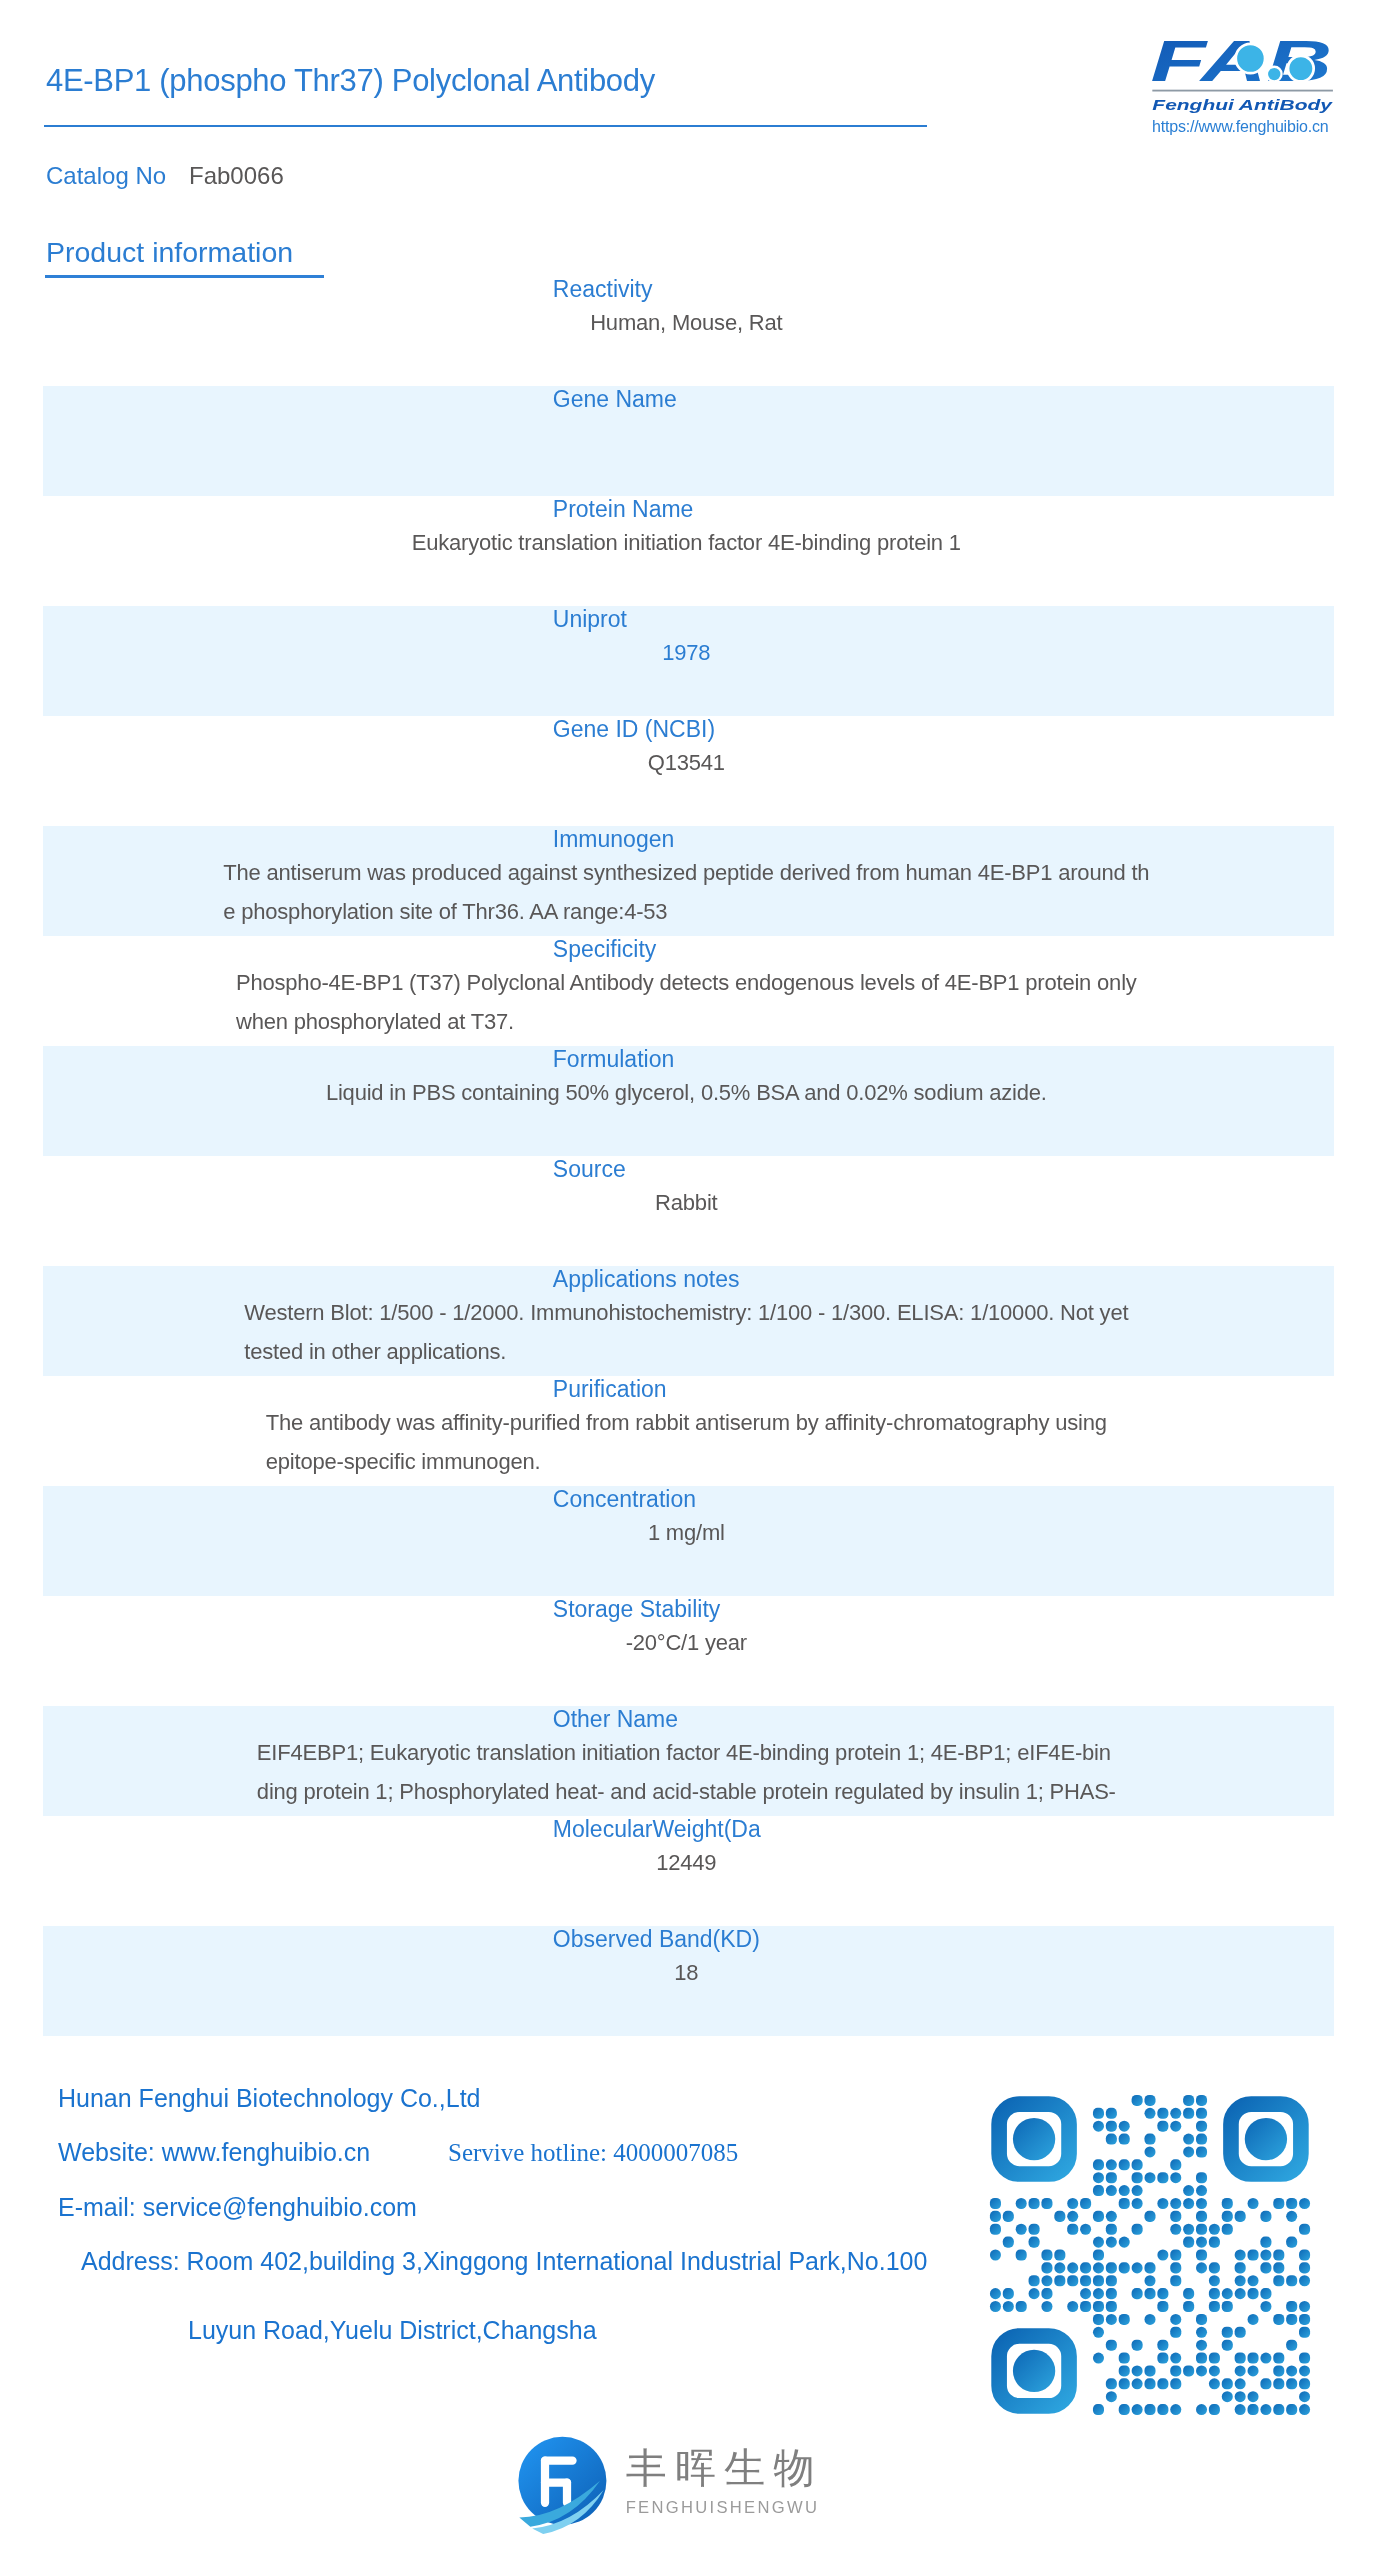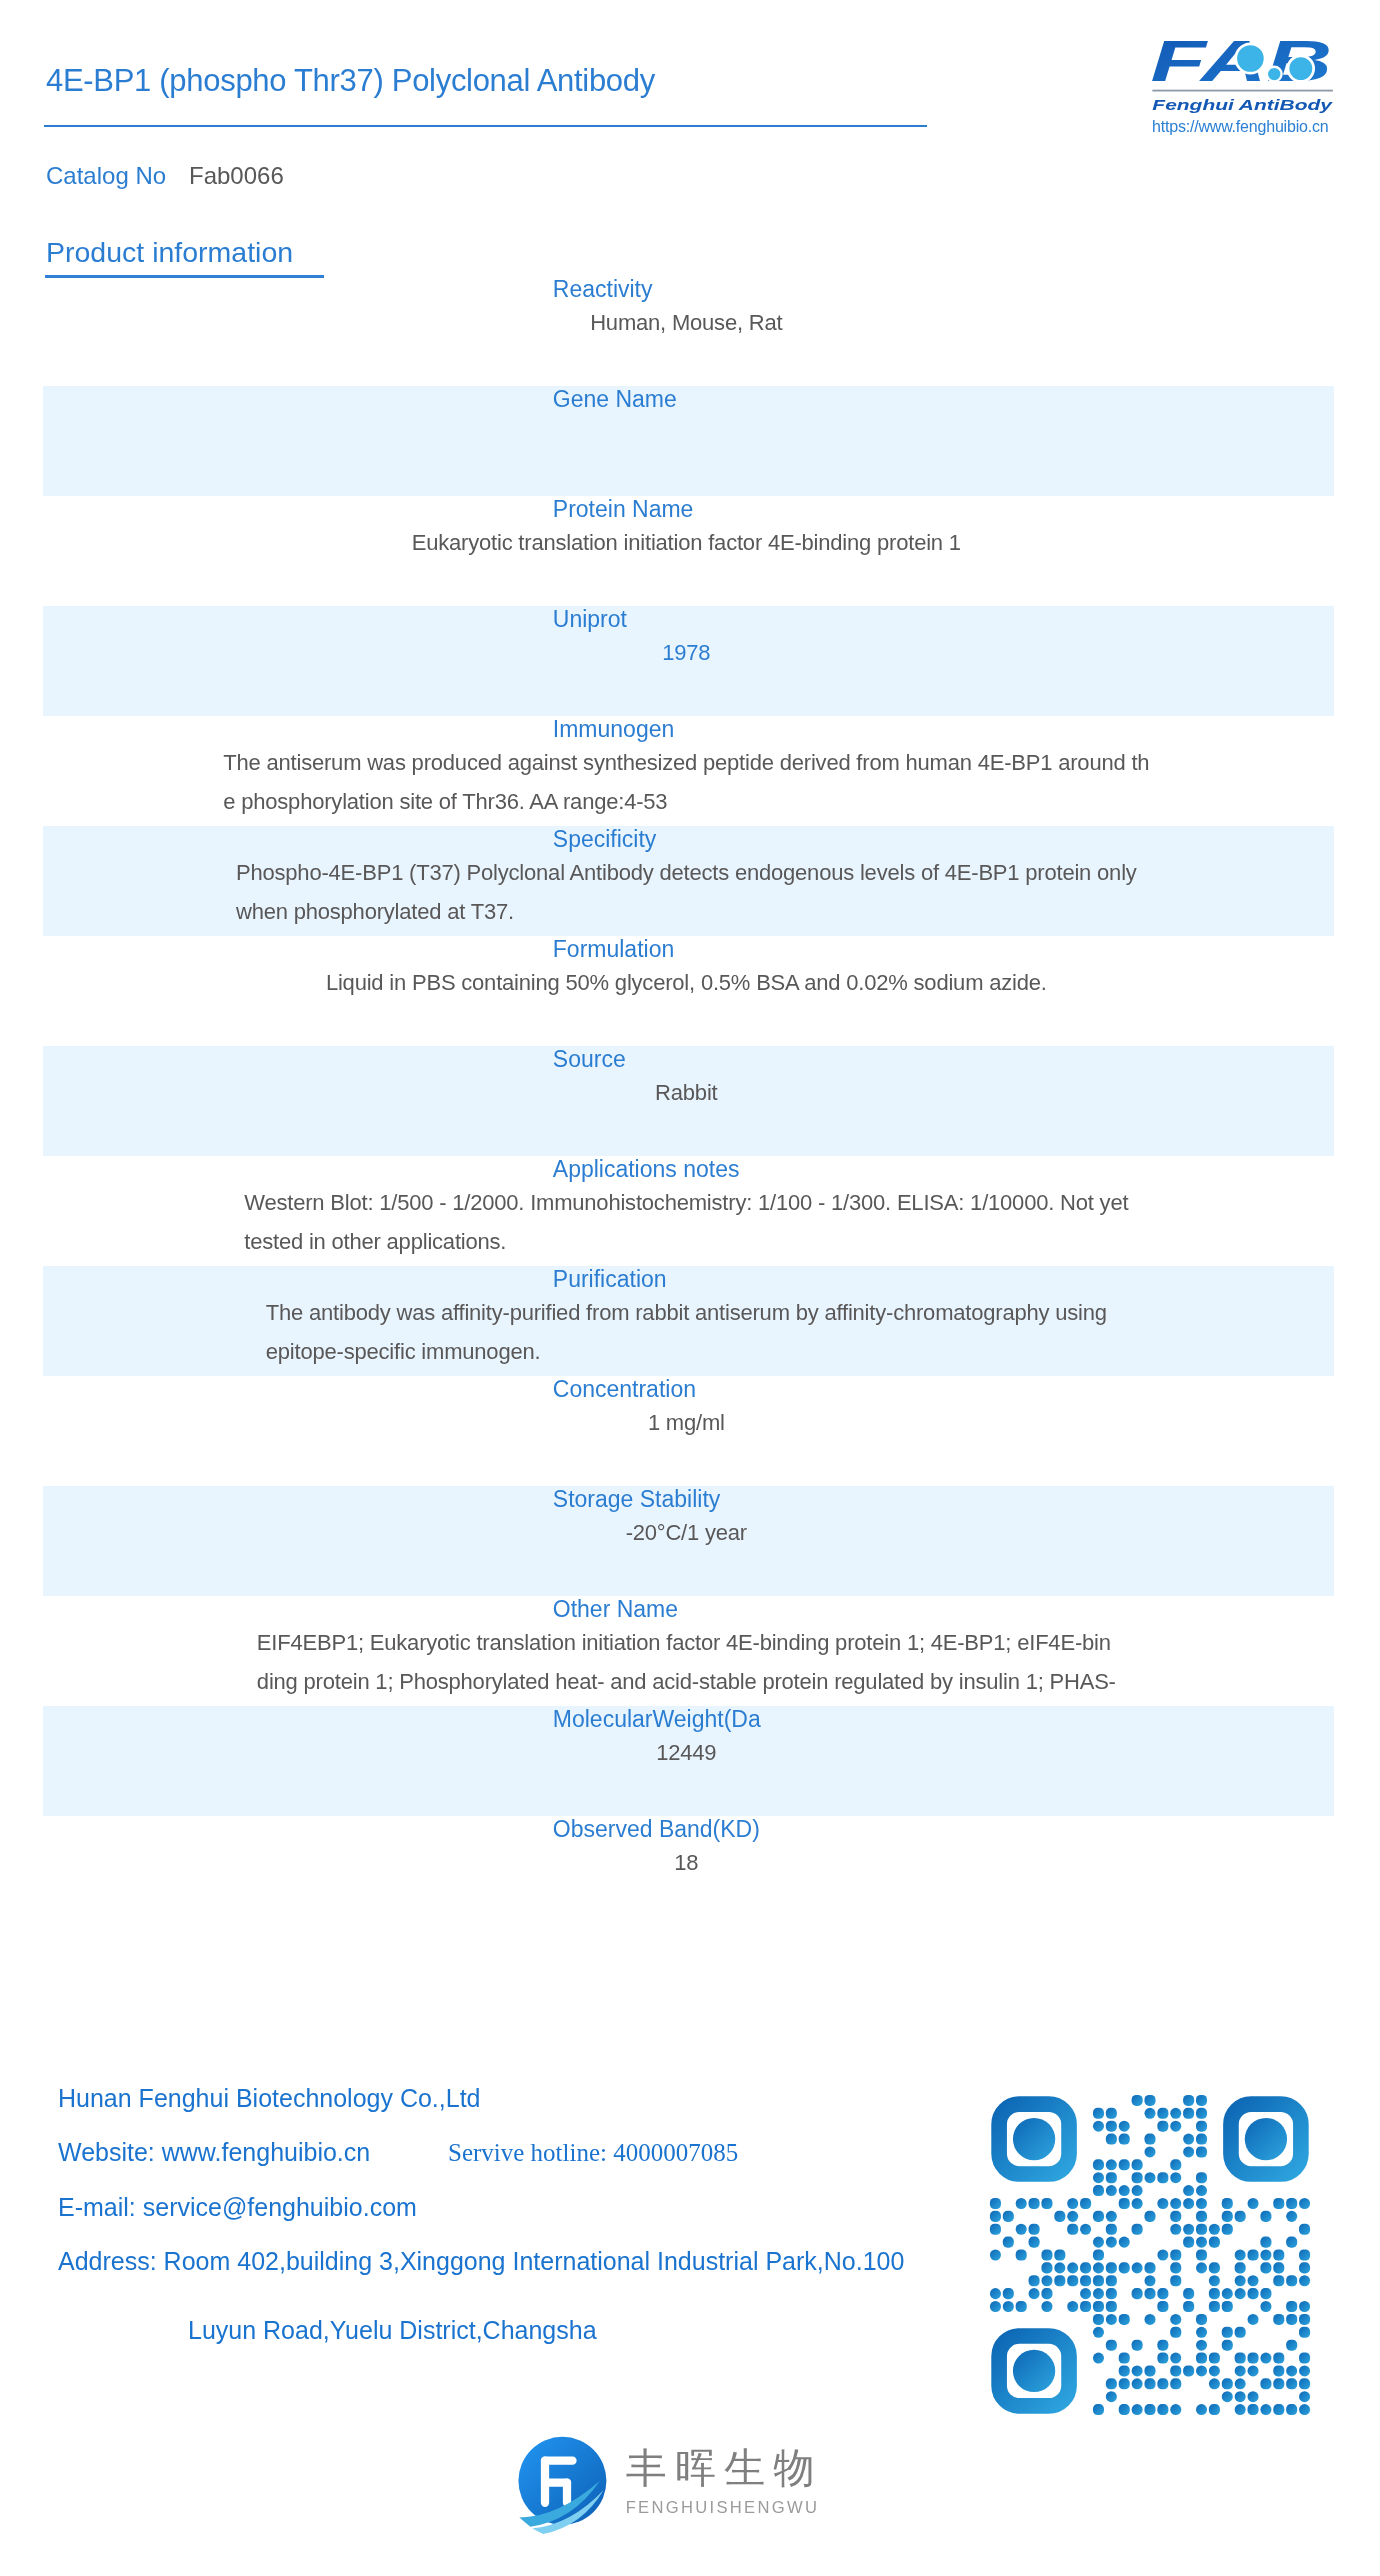--- a/index.html
+++ b/index.html
@@ -28,21 +28,21 @@
   .row{display:flex;align-items:center;height:110px;box-sizing:border-box;padding:0 18.4px 0 14px;flex-direction:column;}
   .row:nth-child(even){background:var(--row-bg);}
   .cell.label{flex:none;width:267px;color:var(--accent);font-size:23px;}
   .cell.value{flex:1;color:var(--gray);font-size:22px;line-height:39px;
               letter-spacing:-0.2px;white-space:pre-line;}
   .cell.value.link{color:var(--accent);}
   
   .f-line{position:absolute;left:58px;font-size:25px;color:var(--footer-blue);
           line-height:31px;white-space:nowrap;}
   .f1{top:2083px;} .f2{top:2137px;width:920px;} .f3{top:2192px;}
-  .f4{top:2246px;} .f5{top:2315px;left:188px;}
+  .f4{top:2246px;margin-left:23px;} .f5{top:2315px;left:188px;}
   .hotline{position:absolute;left:390px;top:0;font-family:Liberation Serif, serif;}
   .qr{position:absolute;left:989px;top:2094px;}
   
   .blogo{position:absolute;left:512px;top:2433px;display:flex;align-items:flex-start;justify-content:center;}
   .blogo-text{margin-left:14.7px;padding-top:13px;}
   .blogo-name{font-size:41px;color:#7f7f7f;letter-spacing:8.3px;line-height:44px;}
   .blogo-sub{font-size:16.6px;color:#9b9b9b;letter-spacing:2.3px;margin-top:8.3px;}
 </style>
 </head>
 <body>
@@ -85,20 +85,24 @@
     <div class="row">
       <div class="cell label">Gene Name</div>
     </div>
     <div class="row">
       <div class="cell label">Protein Name</div>
       <div class="cell value">Eukaryotic translation initiation factor 4E-binding protein 1</div>
     </div>
     <div class="row">
       <div class="cell label">Uniprot</div>
       <div class="cell value link">1978</div>
+    </div>
+    <div class="row">
+      <div class="cell label">Gene ID (NCBI)</div>
+      <div class="cell value">Q13541</div>
     </div>
     <div class="row">
       <div class="cell label">Immunogen</div>
       <div class="cell value">The antiserum was produced against synthesized peptide derived from human 4E-BP1 around th
 e phosphorylation site of Thr36. AA range:4-53</div>
     </div>
     <div class="row">
       <div class="cell label">Specificity</div>
       <div class="cell value">Phospho-4E-BP1 (T37) Polyclonal Antibody detects endogenous levels of 4E-BP1 protein only
 when phosphorylated at T37.</div>

